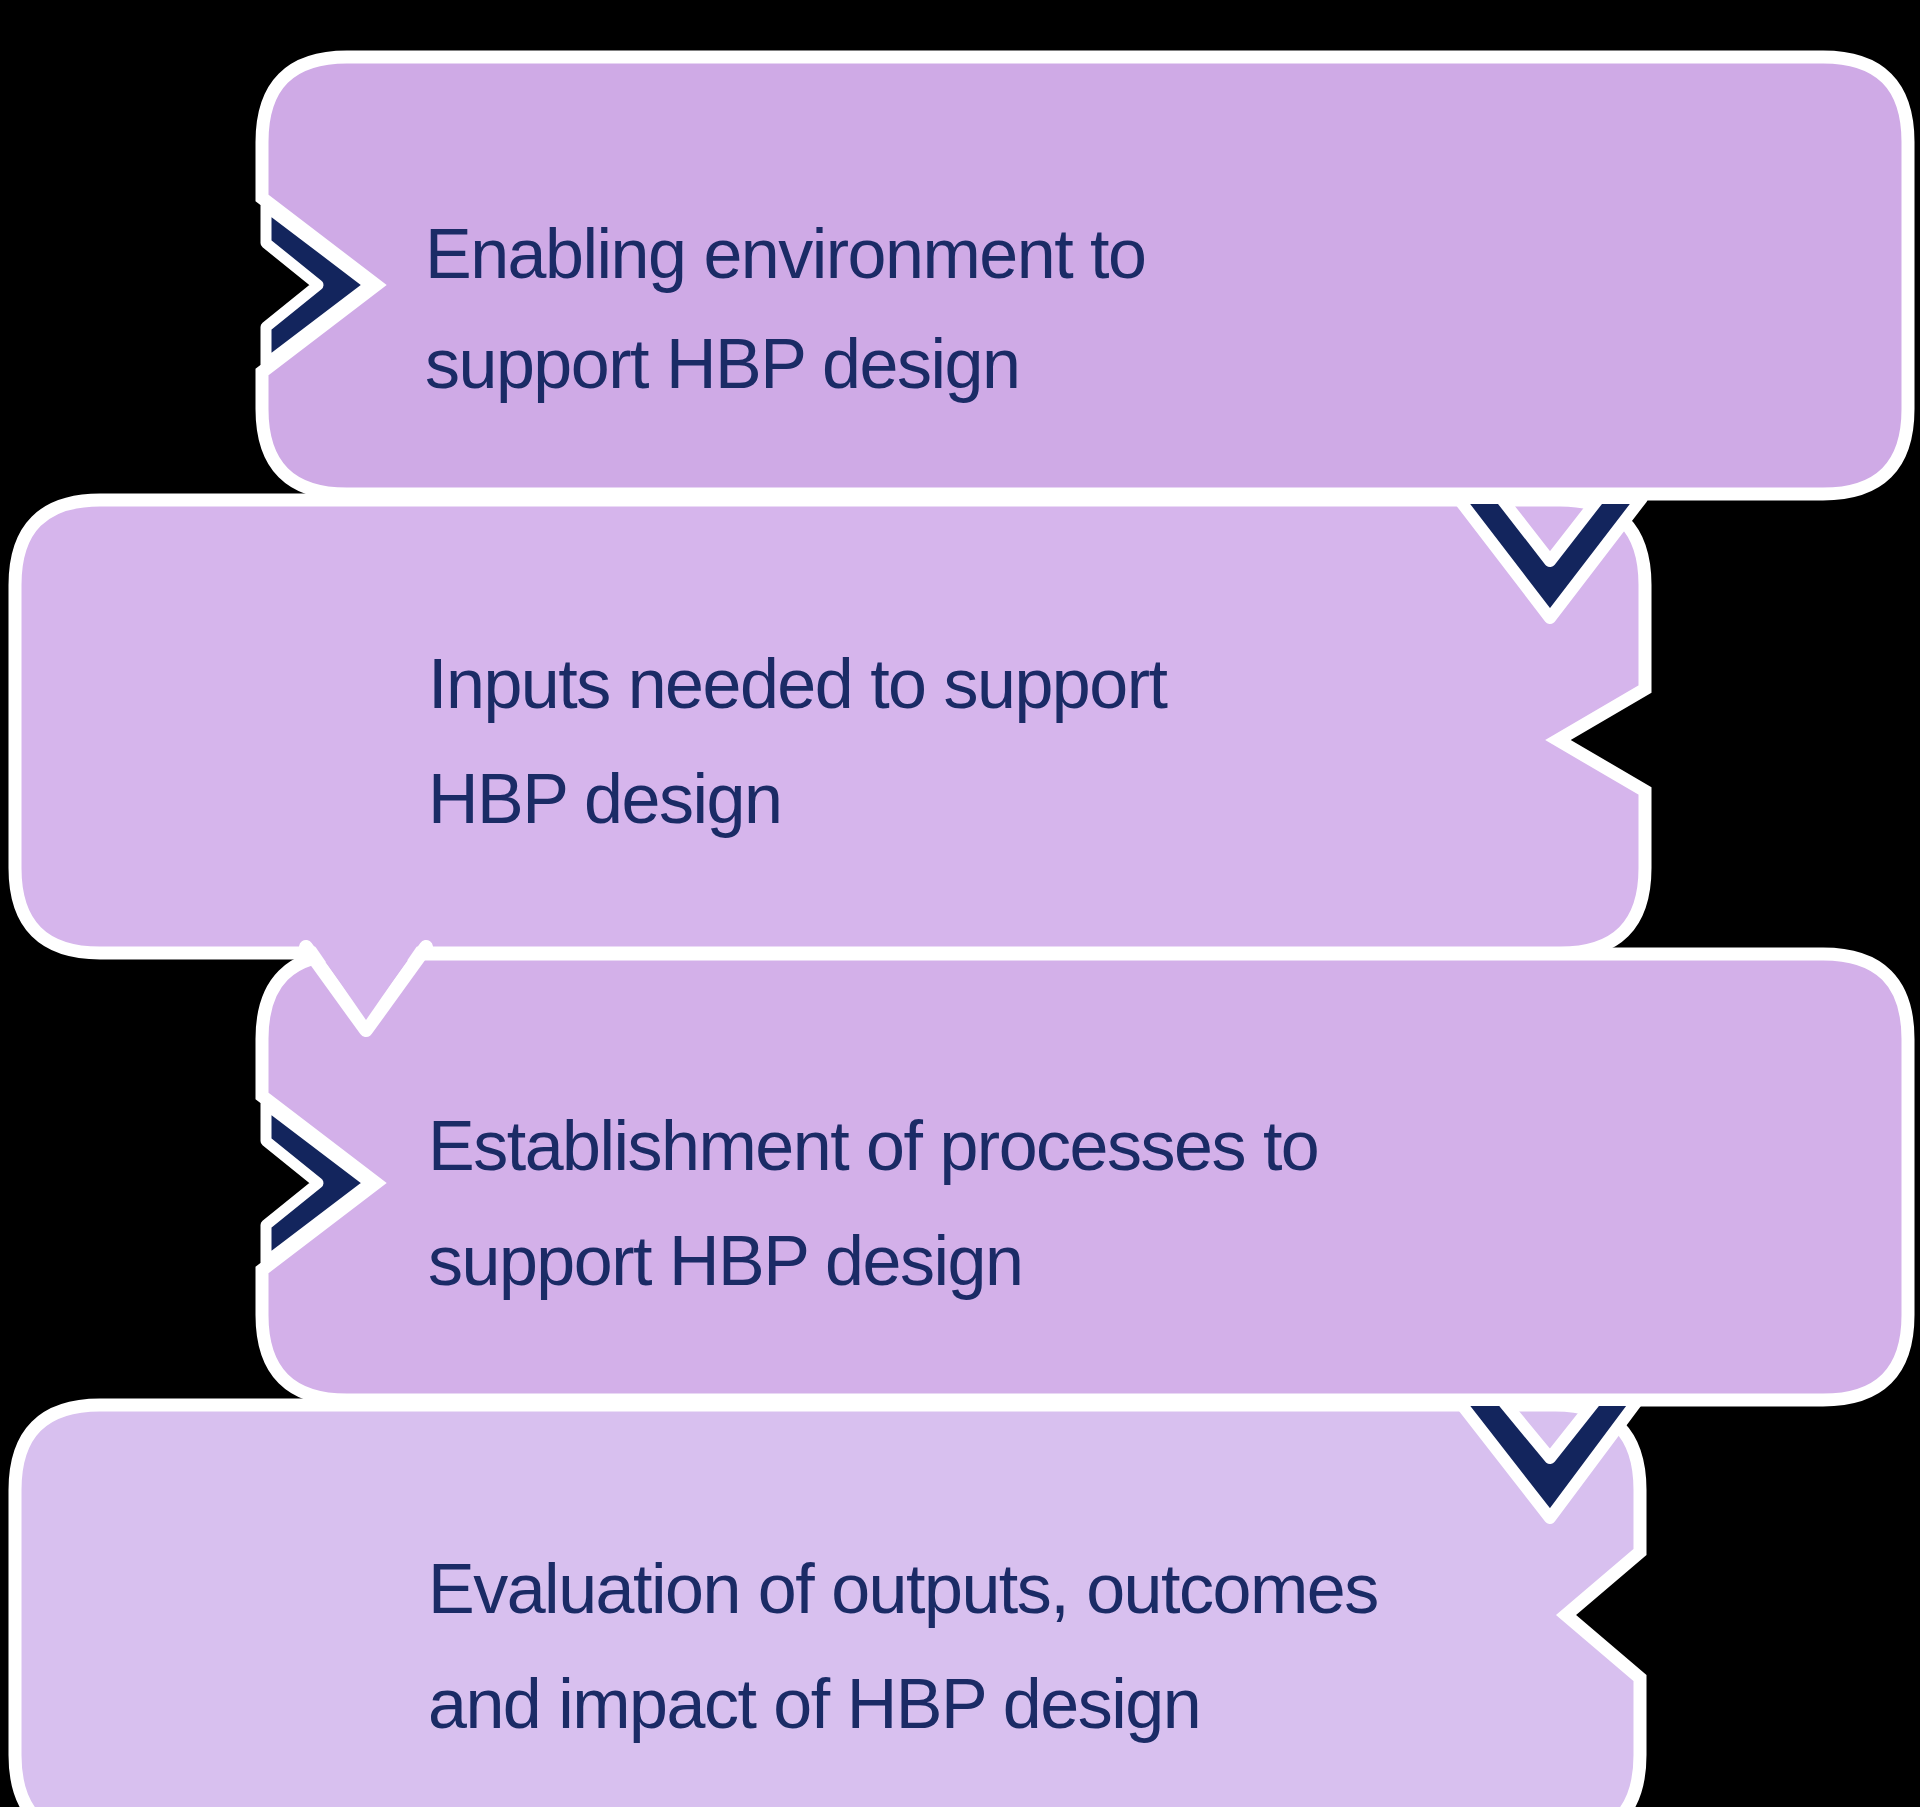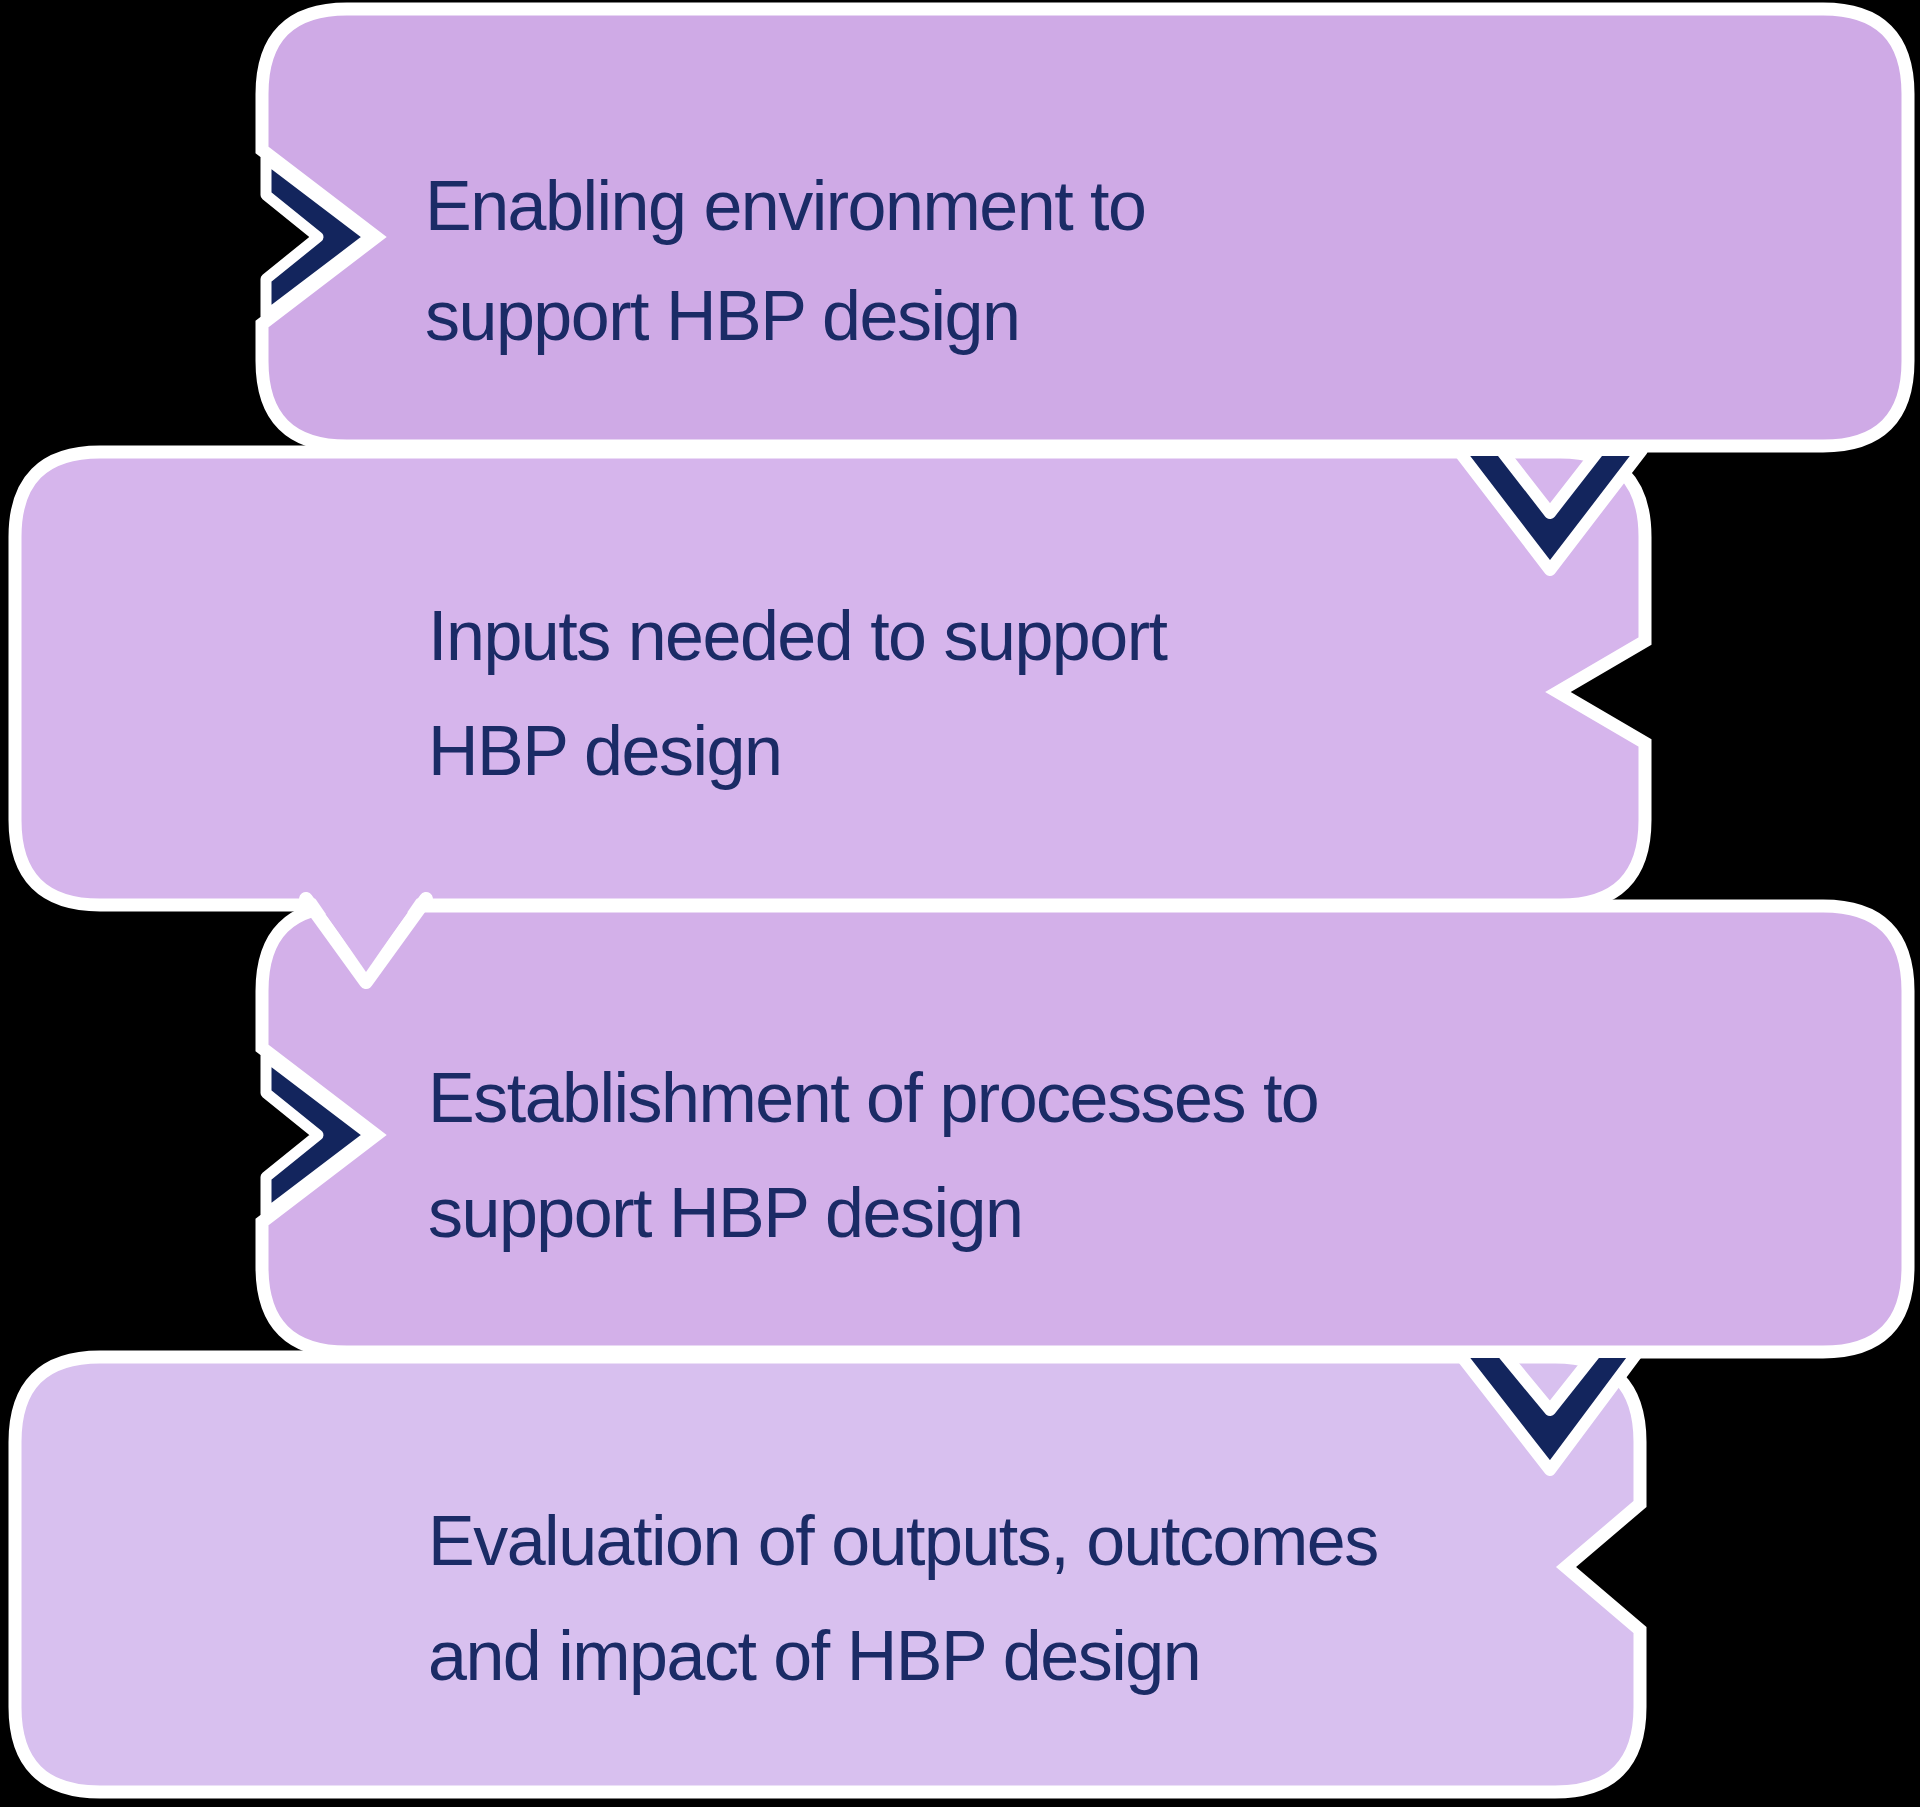--- a/index.html
+++ b/index.html
@@ -7,20 +7,21 @@
     padding: 0;
     width: 1920px;
     height: 1807px;
     background: #000;
     overflow: hidden;
   }
   #diagram-root {
     position: relative;
     width: 1920px;
     height: 1620px;
+    margin-top: 48px;
   }
   svg { display: block; }
   .box-shape { stroke-width: 13; }
   .chevron-shape { stroke-width: 11; stroke-linejoin: round; }
   .arrow-shape { stroke-width: 12; stroke-linejoin: round; }
   .tail-outline { fill: none; stroke-width: 14; stroke-linejoin: round; stroke-linecap: round; }
   .step-text {
     font-family: "Liberation Sans", sans-serif;
     font-size: 70px;
     letter-spacing: -1.5px;

